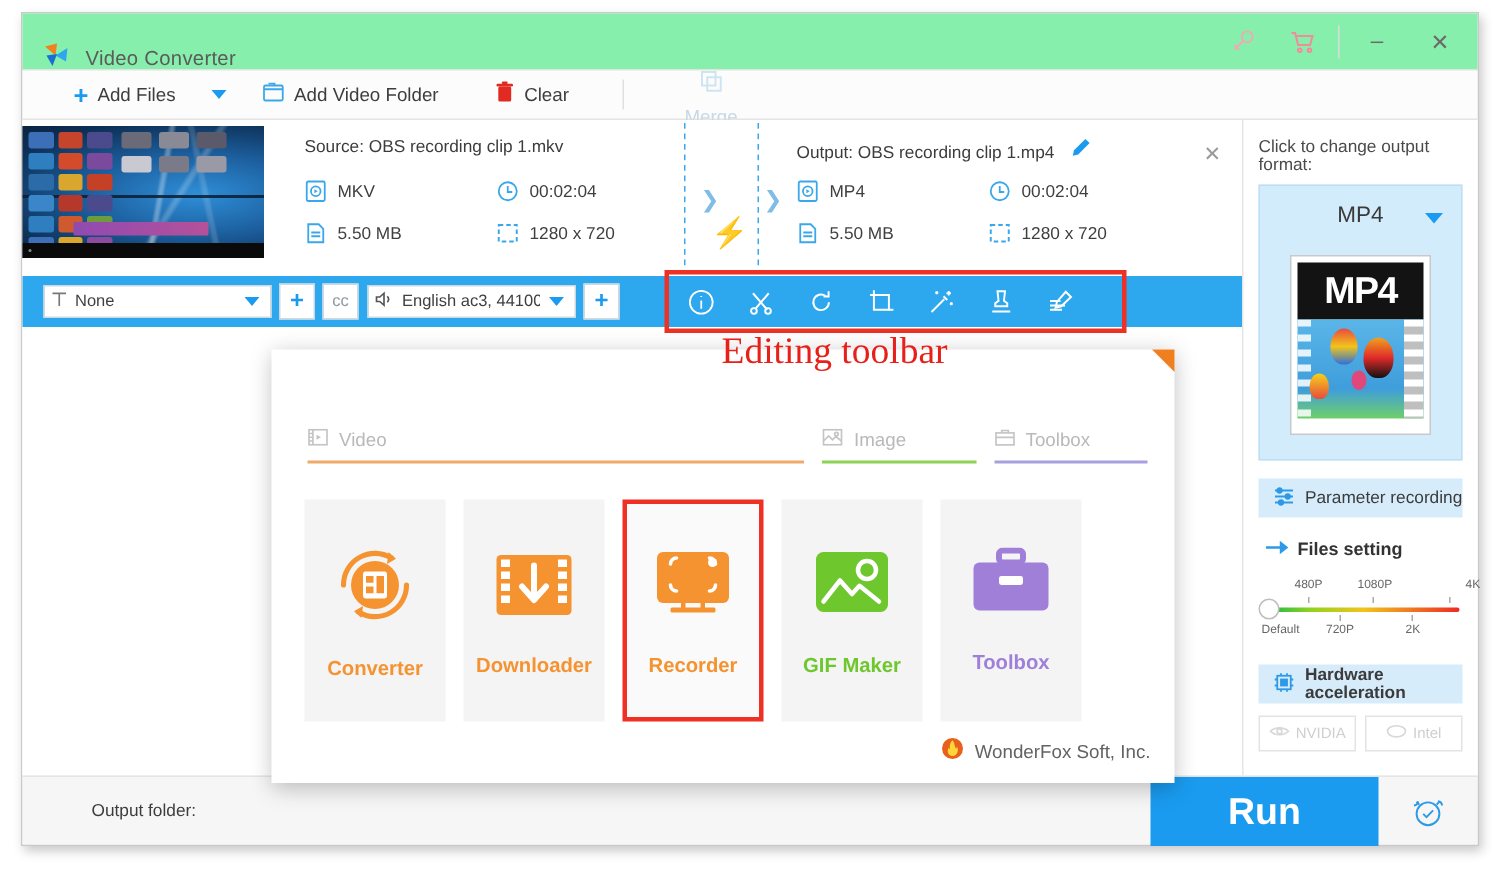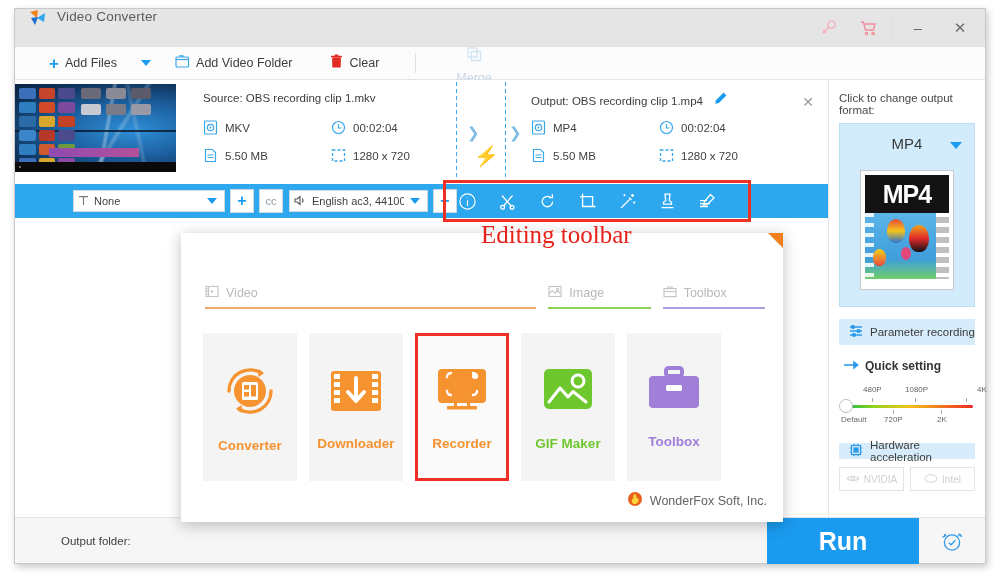--- a/index.html
+++ b/index.html
@@ -9,22 +9,22 @@
 
   
   .window {
     position:absolute; left:14px; top:8px; width:972px; height:556px;
     background:#ffffff; border:1px solid #c9c9c9;
     box-shadow: 2px 3px 7px rgba(0,0,0,0.22);
   }
   
   .titlebar {
     position:absolute; left:0; top:0; width:100%; height:38px;
-    background:#e5e5e5; border-bottom:1px solid #e2e2e2;
-    display:flex; align-items:flex-start;
+    background:#86efac; border-bottom:1px solid #e2e2e2;
+    display:flex; align-items:flex-end;
   }
   .app-logo { margin-left:14px; width:18px; height:18px; position:relative; }
   .app-title { margin-left:10px; font-size:13.5px; color:#5b5b5b; letter-spacing:.2px;}
   .title-right { margin-left:auto; display:flex; align-items:center; height:100%; }
   .tb-icon { width:40px; height:38px; display:flex; align-items:center; justify-content:center; }
   .tb-sep { width:1px; height:22px; background:#dcdcdc; margin:0 4px; }
   .win-btn { width:42px; height:38px; display:flex; align-items:center; justify-content:center;
              color:#6b6b6b; font-size:15px; }
   .win-btn.close { margin-right:4px; }
 
@@ -90,21 +90,21 @@
      background-size:1px 7px; }
   .arrow-grey { position:absolute; top:44px; font-size:15px; color:#7fbde6; }
   .bolt { position:absolute; left:459px; top:66px; font-size:20px; color:#f68121; line-height:1;}
   .close-card { position:absolute; right:14px; top:8px; font-size:14px; color:#9a9a9a; }
 
   
   .bluebar { position:absolute; left:0; top:104px; right:0; height:34px; background:#2da7ed;
              display:flex; align-items:center; }
   .sel {
     height:22px; background:#fff; border:1px solid #cfd8de; display:flex; align-items:center;
-    font-size:11px; color:#3f3f3f; padding:0 4px; gap:5px;margin-left:44px;
+    font-size:11px; color:#3f3f3f; padding:0 4px; gap:5px;
   }
   .sel .cd { width:0;height:0;border-left:5px solid transparent;border-right:5px solid transparent;
              border-top:6px solid #1a9bef; margin-left:auto; margin-right:3px;}
   .sq-btn { width:24px; height:24px; background:#fff; border:1px solid #cfd8de; margin-left:5px;
             display:flex;align-items:center;justify-content:center; color:#1a9bef; font-size:16px; font-weight:bold;}
   .sq-btn.cc { color:#8d9aa3; font-size:11px; font-weight:normal; }
   .edit-tools { position:absolute; left:432px; top:104px; height:34px; display:flex; align-items:center; }
   .et { width:40px; height:34px; display:flex; align-items:center; justify-content:center; color:#fff; }
   .redbox-tools { position:absolute; left:428px; top:100px; width:308px; height:42px;
                   border:3px solid #ee3124; pointer-events:none; }
@@ -141,22 +141,22 @@
   .quick-h { margin:14px 0 0 14px; display:flex; align-items:center; gap:6px;
      font-size:12px; color:#333; font-weight:bold;}
   .slider-wrap { margin:12px 12px 0 12px; position:relative; height:48px;}
   .sl-top { position:absolute; top:0; left:0; right:0; height:11px; font-size:8px; color:#666;}
   .sl-bot { position:absolute; top:30px; left:0; right:0; height:11px; font-size:8px; color:#666;}
   .sl-track { position:absolute; left:4px; right:0; top:20px; height:3px; border-radius:2px;
      background:linear-gradient(90deg,#18b84b 0%, #8fd21f 22%, #f2c41a 50%, #f0811f 72%, #ee2a24 100%);}
   .sl-knob { position:absolute; left:-2px; top:14px; width:14px; height:14px; border-radius:50%;
      background:#fff; border:1px solid #bdbdbd; }
   .tickmark { position:absolute; width:1px; height:4px; background:#aaa; }
-  .hw-btn { margin:10px 10px 0 10px; height:16px; background:#d6ecfa;
-     display:flex; align-items:center; gap:7px; padding-left:10px; font-size:11.5px; color:#3b3b3b;}
+  .hw-btn { margin:10px 10px 0 10px; height:26px; background:#d6ecfa;
+     display:flex; align-items:center; gap:7px; padding-left:10px; font-size:11.5px; color:#3b3b3b;font-weight:bold;}
   .gpu-row { margin:8px 10px 0 10px; display:flex; gap:6px; }
   .gpu { flex:1; height:24px; border:1px solid #e3e3e3; display:flex; align-items:center;
      justify-content:center; gap:4px; font-size:10px; color:#cfcfcf; }
 
   
   .bottombar { position:absolute; left:0; right:0; bottom:0; height:46px; background:#f6f6f6;
      border-top:1px solid #e4e4e4; display:flex; align-items:center; }
   .of-label { margin-left:46px; font-size:11.5px; color:#3d3d3d; }
   .of-input { margin-left:8px; width:156px; height:20px; background:#fff; border:1px solid #ccc;
      font-size:11px; color:#333; display:flex; align-items:center; padding-left:4px; }
@@ -516,21 +516,21 @@
         <span>Parameter recording</span>
       </div>
 
       <div class="quick-h">
         <span>
           <svg width="16" height="10" viewBox="0 0 16 10" fill="none" stroke="#2d9ae8" stroke-width="1.6">
             <path d="M1 5h11"></path>
                 <path d="M11 2.2L14.6 5 11 7.8z" fill="#2d9ae8"></path>
           </svg>
         </span>
-        <span>Quick setting</span>
+        <span>Files setting</span>
       </div>
 
       <div class="slider-wrap">
         <div class="sl-top">
           <span style="position:absolute;left:22px">480P</span>
           <span style="position:absolute;left:64px">1080P</span>
           <span style="position:absolute;left:136px">4K</span>
         </div>
         <span class="tickmark" style="left:31px;top:13px"></span>
         <span class="tickmark" style="left:74px;top:13px"></span>

